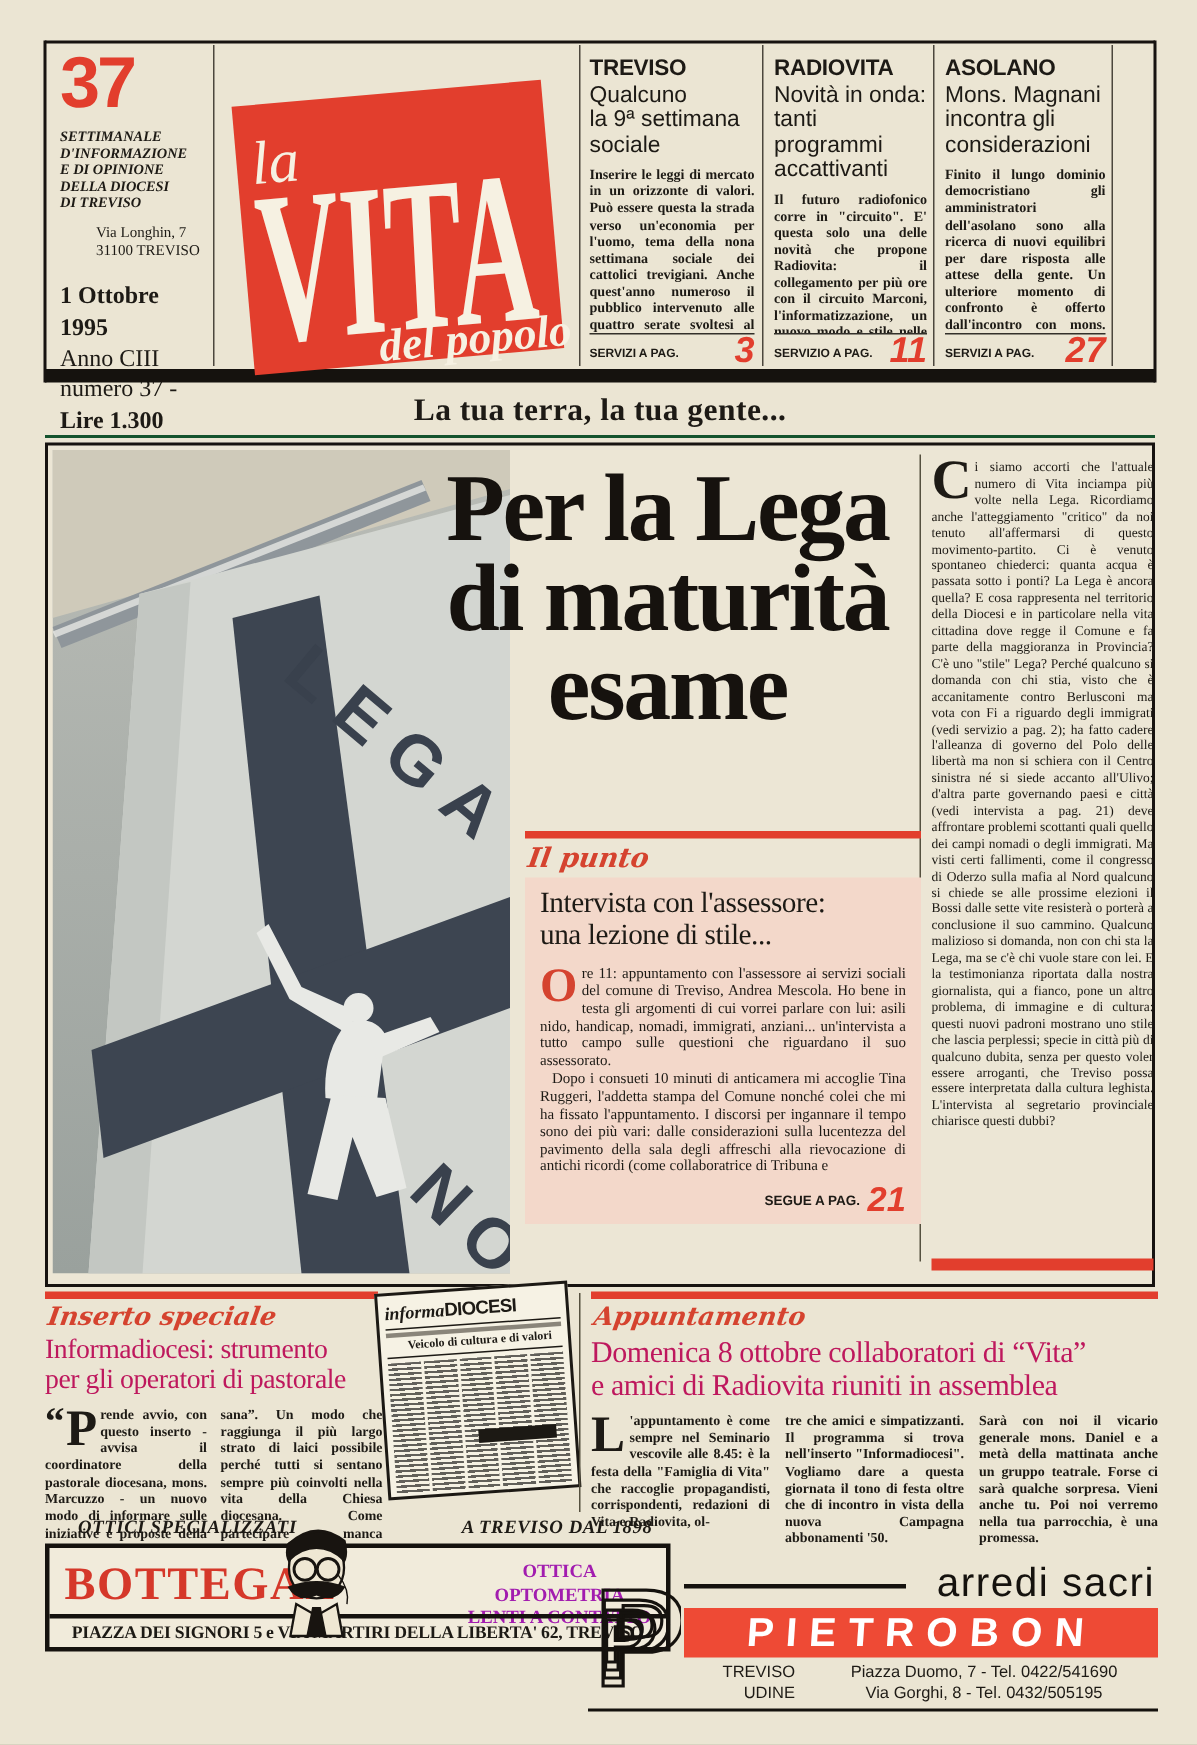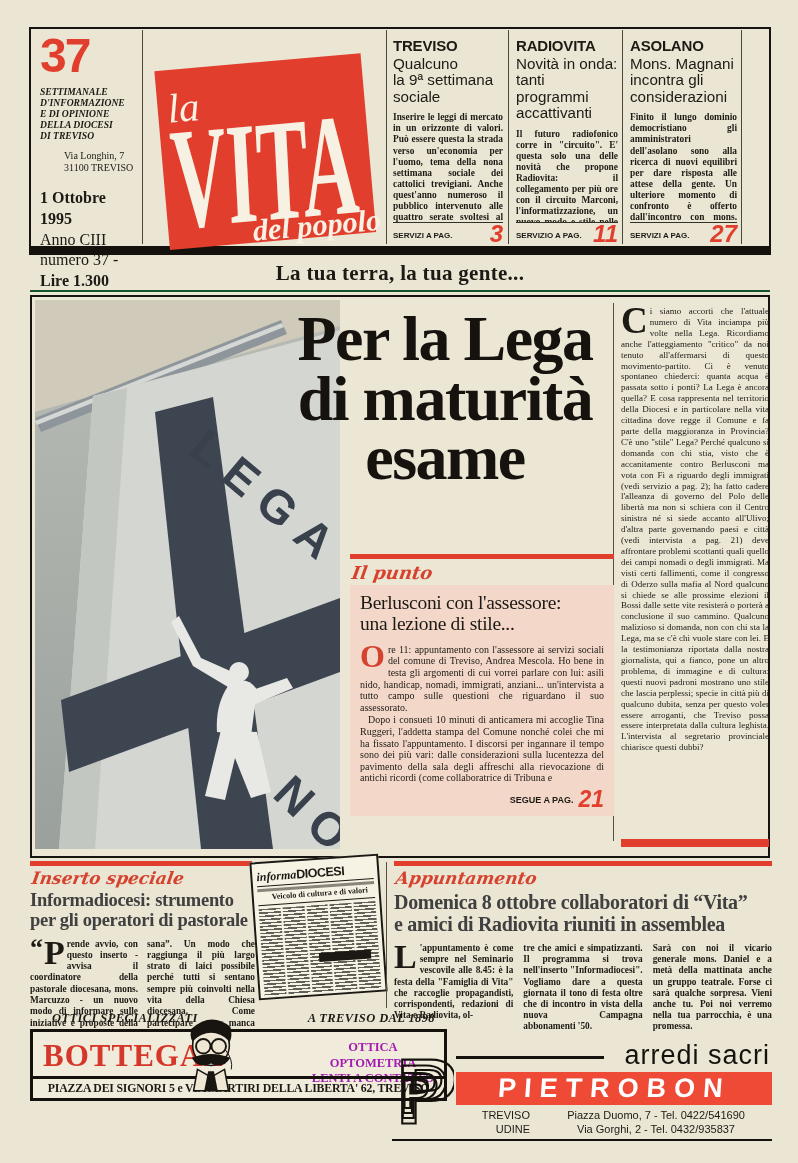--- a/index.html
+++ b/index.html
@@ -50,21 +50,21 @@
   .punto-body p{margin:0;}
   .punto-body p+p{text-indent:8px;margin-top:1px;}
   .segue{margin-top:6px;text-align:right;display:flex;justify-content:flex-end;align-items:flex-end;gap:5px;}
   .segue .plabel{font:bold 9px/1 "Liberation Sans",sans-serif;padding-bottom:3px;}
   .segue .pnum{color:#e23e2d;font:bold italic 23px/0.8 "Liberation Sans",sans-serif;}
   
   .section-redbar{height:5px;background:#e23e2d;}
   .inserto{position:absolute;left:30px;top:861px;width:353px;}
   .inserto .section-redbar{width:222px;}
   .sec-label{font-size:17px;margin:2px 0 1px 2px;}
-  .sec-title{font-weight:bold;letter-spacing:-0.3px;color:#404040;}
+  .sec-title{font-weight:normal;letter-spacing:-0.3px;color:#be185d;}
   .inserto .sec-title{font-size:18.5px;line-height:1.07;width:234px;margin-top:2px;}
   .inserto-body{margin-top:8px;width:226px;display:flex;gap:9px;}
   .inserto-body .icol{width:108px;font-weight:bold;font-size:9.3px;line-height:11.3px;text-align:justify;}
   .bigquote{float:left;font-weight:bold;font-size:26px;line-height:18px;padding-right:1px;}
   .inserto-body .dropcap{float:left;font-weight:bold;font-size:34px;line-height:27px;padding-right:2px;}
   .minipaper{position:absolute;right:0px;top:-3px;width:129px;height:138px;transform:rotate(-4deg);
              background:#f6f2e4;border:2px solid #1c1914;padding:3px 4px;box-sizing:border-box;}
   .mini-head{border-bottom:1.5px solid #1c1914;padding-bottom:1px;}
   .mini-head .informa{font-style:italic;font-weight:bold;font-size:12px;}
   .mini-head .diocesi{font:800 12.5px "Liberation Sans",sans-serif;letter-spacing:-0.5px;}
@@ -220,21 +220,21 @@
 
     <div class="editorial">
       <span class="dropcap">C</span><span>i siamo accorti che l'attuale numero di Vita inciampa più volte nella Lega. Ricordiamo anche l'atteggiamento "critico" da noi tenuto all'affermarsi di questo movimento-partito. Ci è venuto spontaneo chiederci: quanta acqua è passata sotto i ponti? La Lega è ancora quella? E cosa rappresenta nel territorio della Diocesi e in particolare nella vita cittadina dove regge il Comune e fa parte della maggioranza in Provincia? C'è uno "stile" Lega? Perché qualcuno si domanda con chi stia, visto che è accanitamente contro Berlusconi ma vota con Fi a riguardo degli immigrati (vedi servizio a pag. 2); ha fatto cadere l'alleanza di governo del Polo delle libertà ma non si schiera con il Centro sinistra né si siede accanto all'Ulivo; d'altra parte governando paesi e città (vedi intervista a pag. 21) deve affrontare problemi scottanti quali quello dei campi nomadi o degli immigrati. Ma visti certi fallimenti, come il congresso di Oderzo sulla mafia al Nord qualcuno si chiede se alle prossime elezioni il Bossi dalle sette vite resisterà o porterà a conclusione il suo cammino. Qualcuno malizioso si domanda, non con chi sta la Lega, ma se c'è chi vuole stare con lei. E la testimonianza riportata dalla nostra giornalista, qui a fianco, pone un altro problema, di immagine e di cultura: questi nuovi padroni mostrano uno stile che lascia perplessi; specie in città più di qualcuno dubita, senza per questo voler essere arroganti, che Treviso possa essere interpretata dalla cultura leghista. L'intervista al segretario provinciale chiarisce questi dubbi?</span>
     </div>
     <div class="ed-redbar"></div>
 
     <div class="punto">
       <div class="redbar"></div>
       <div><span class="script-label">Il punto</span></div>
       <div class="pinkbox">
-        <div class="punto-title pre">Berlusconi con l'assessore:
+        <div class="punto-title pre">Intervista con l'assessore:
 una lezione di stile...</div>
         <div class="punto-body">
           <p><span class="dropcap">O</span><span>re 11: appuntamento con l'assessore ai servizi sociali del comune di Treviso, Andrea Mescola. Ho bene in testa gli argomenti di cui vorrei parlare con lui: asili nido, handicap, nomadi, immigrati, anziani... un'intervista a tutto campo sulle questioni che riguardano il suo assessorato.</span></p>
           <p>Dopo i consueti 10 minuti di anticamera mi accoglie Tina Ruggeri, l'addetta stampa del Comune nonché colei che mi ha fissato l'appuntamento. I discorsi per ingannare il tempo sono dei più vari: dalle considerazioni sulla lucentezza del pavimento della sala degli affreschi alla rievocazione di antichi ricordi (come collaboratrice di Tribuna e</p>
         </div>
         <div class="segue">
           <span class="plabel">SEGUE A PAG.</span>
           <span class="pnum">21</span>
         </div>
       </div>
@@ -326,19 +326,19 @@
     <div class="p-redbar">
       <span class="p-name">PIETROBON</span>
     </div>
     <div class="p-addr">
       <div class="p-row">
         <span class="p-city">TREVISO</span>
         <span class="p-street">Piazza Duomo, 7 - Tel. 0422/541690</span>
       </div>
       <div class="p-row">
         <span class="p-city">UDINE</span>
-        <span class="p-street">Via Gorghi, 2 - Tel. 0432/935837</span>
+        <span class="p-street">Via Gorghi, 8 - Tel. 0432/505195</span>
       </div>
     </div>
     <div class="p-underline"></div>
   </div>
 
 </div>
 
 </body></html>

